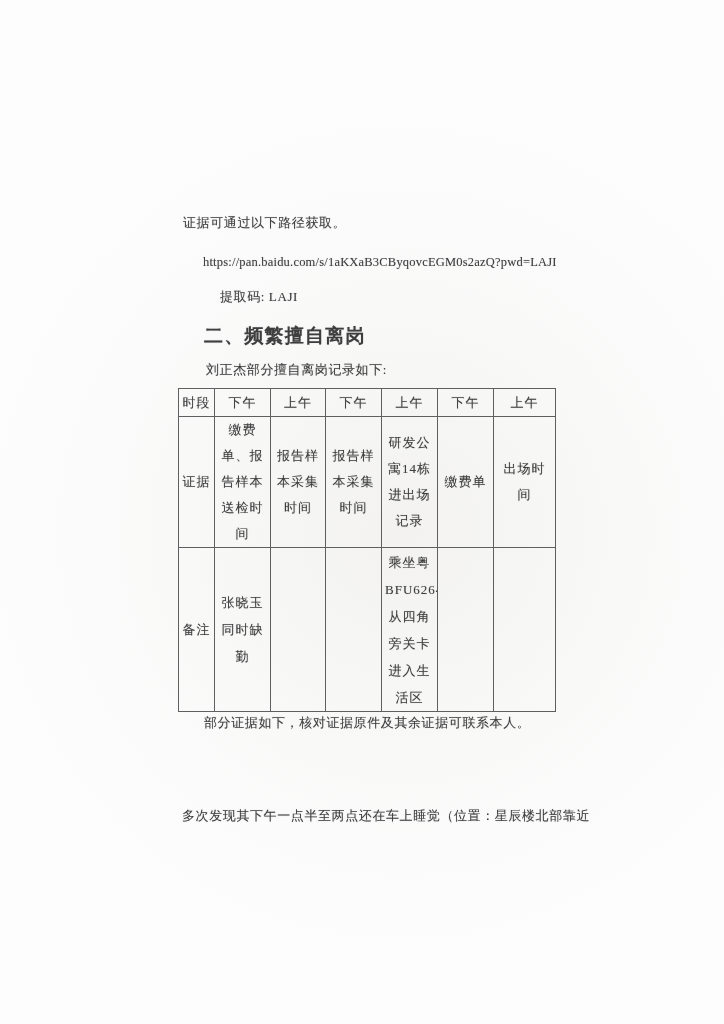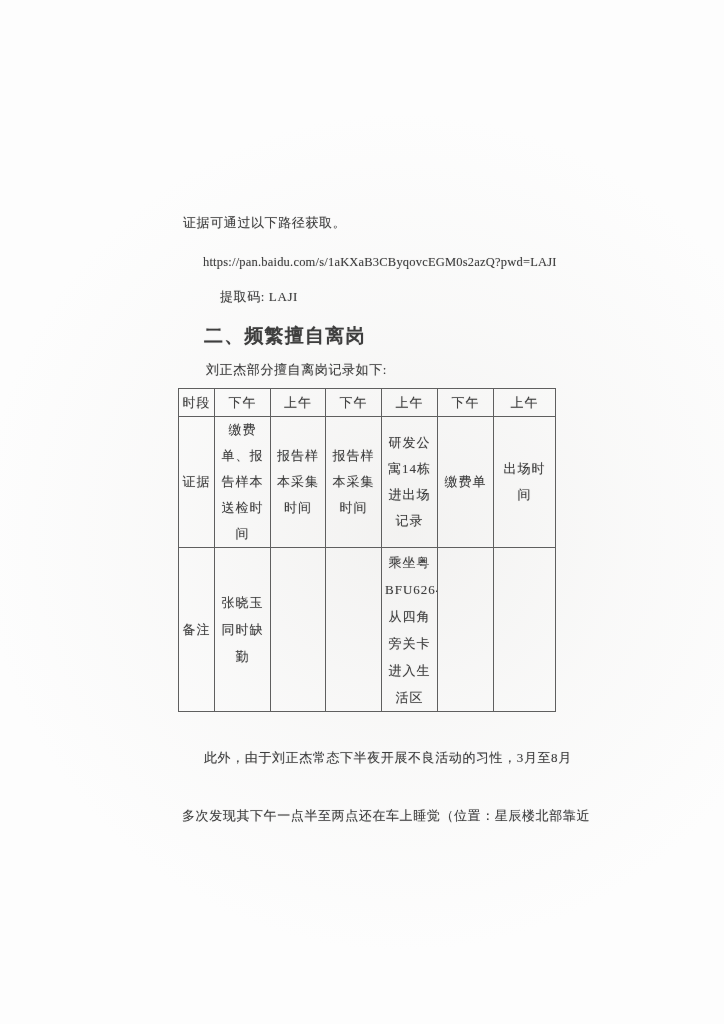--- a/index.html
+++ b/index.html
@@ -112,16 +112,16 @@
         <td>张晓玉同时缺勤</td>
         <td></td>
         <td></td>
         <td>乘坐粤BFU6264从四角旁关卡进入生活区</td>
         <td></td>
         <td></td>
       </tr>
     </tbody>
   </table>
 
-  <p class="t close1">此外，由于刘正杰常态下半夜开展不良活动的习性，3月至8月</p>
+  <p class="t note">部分证据如下，核对证据原件及其余证据可联系本人。</p>
   <p class="t close2">多次发现其下午一点半至两点还在车上睡觉（位置：星辰楼北部靠近</p>
 
 </div>
 
 </body></html>

